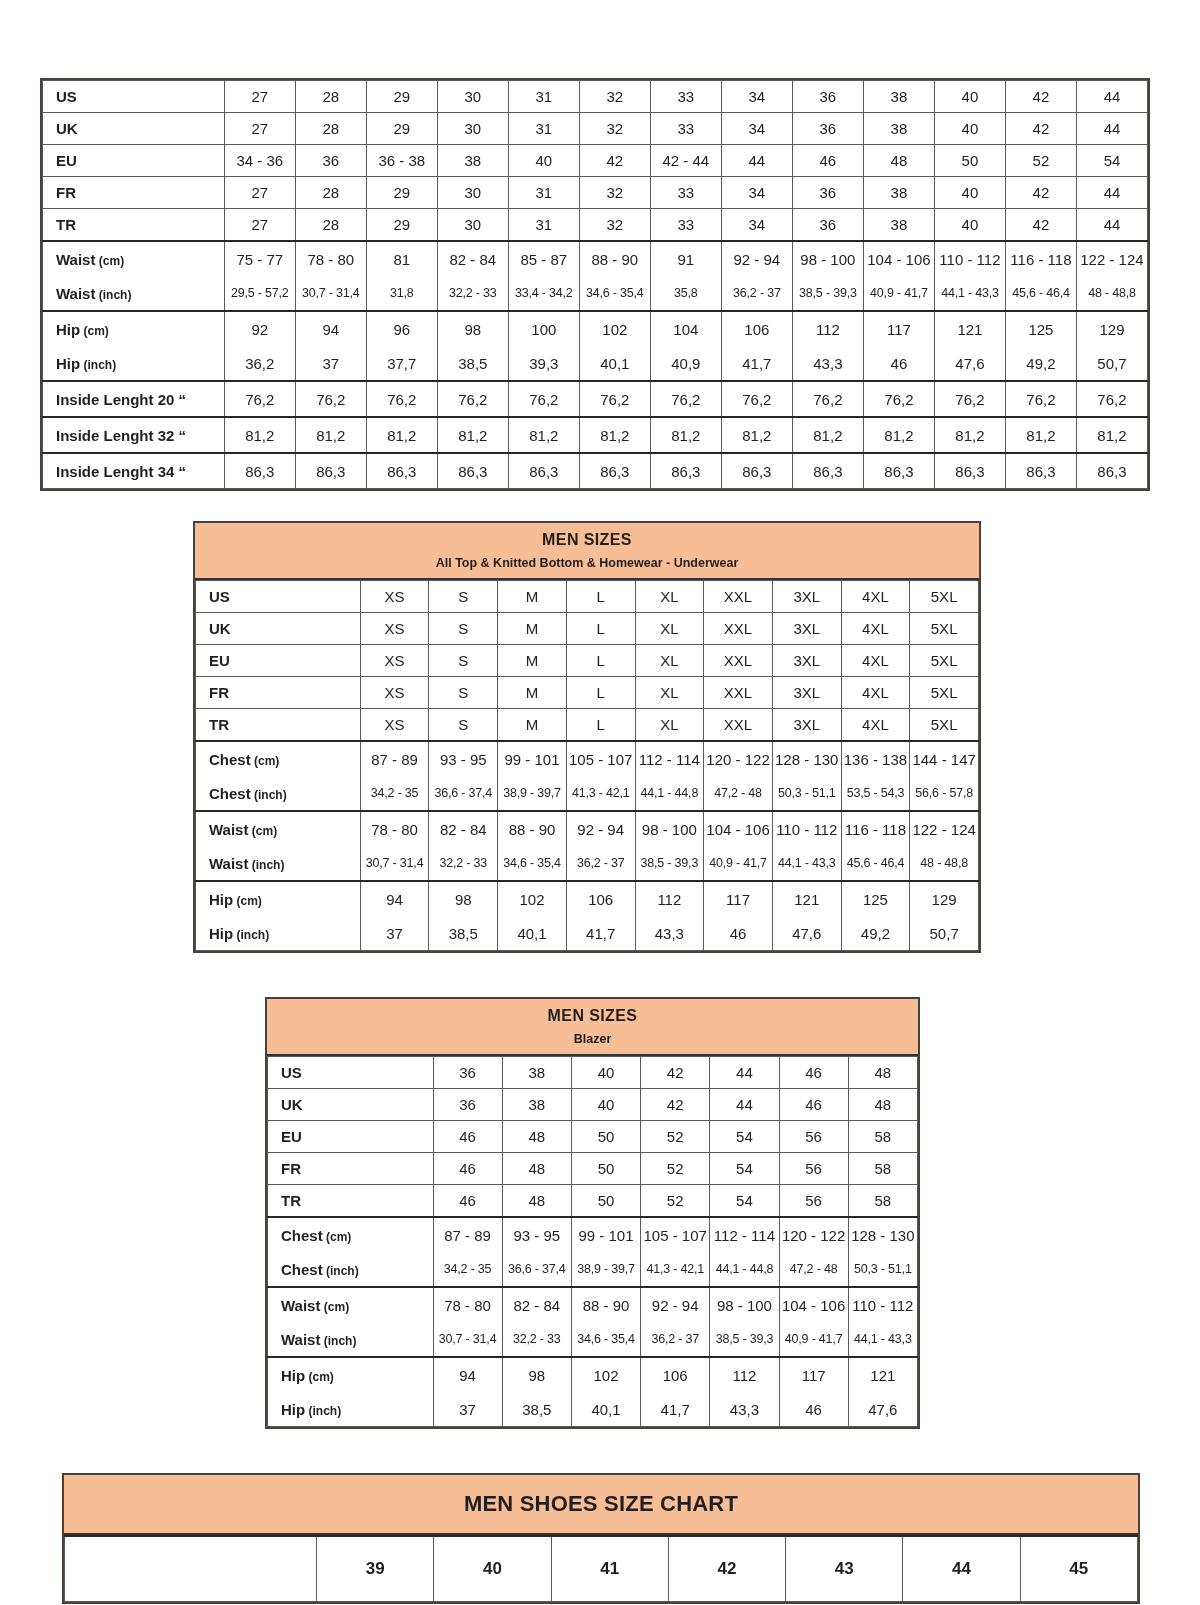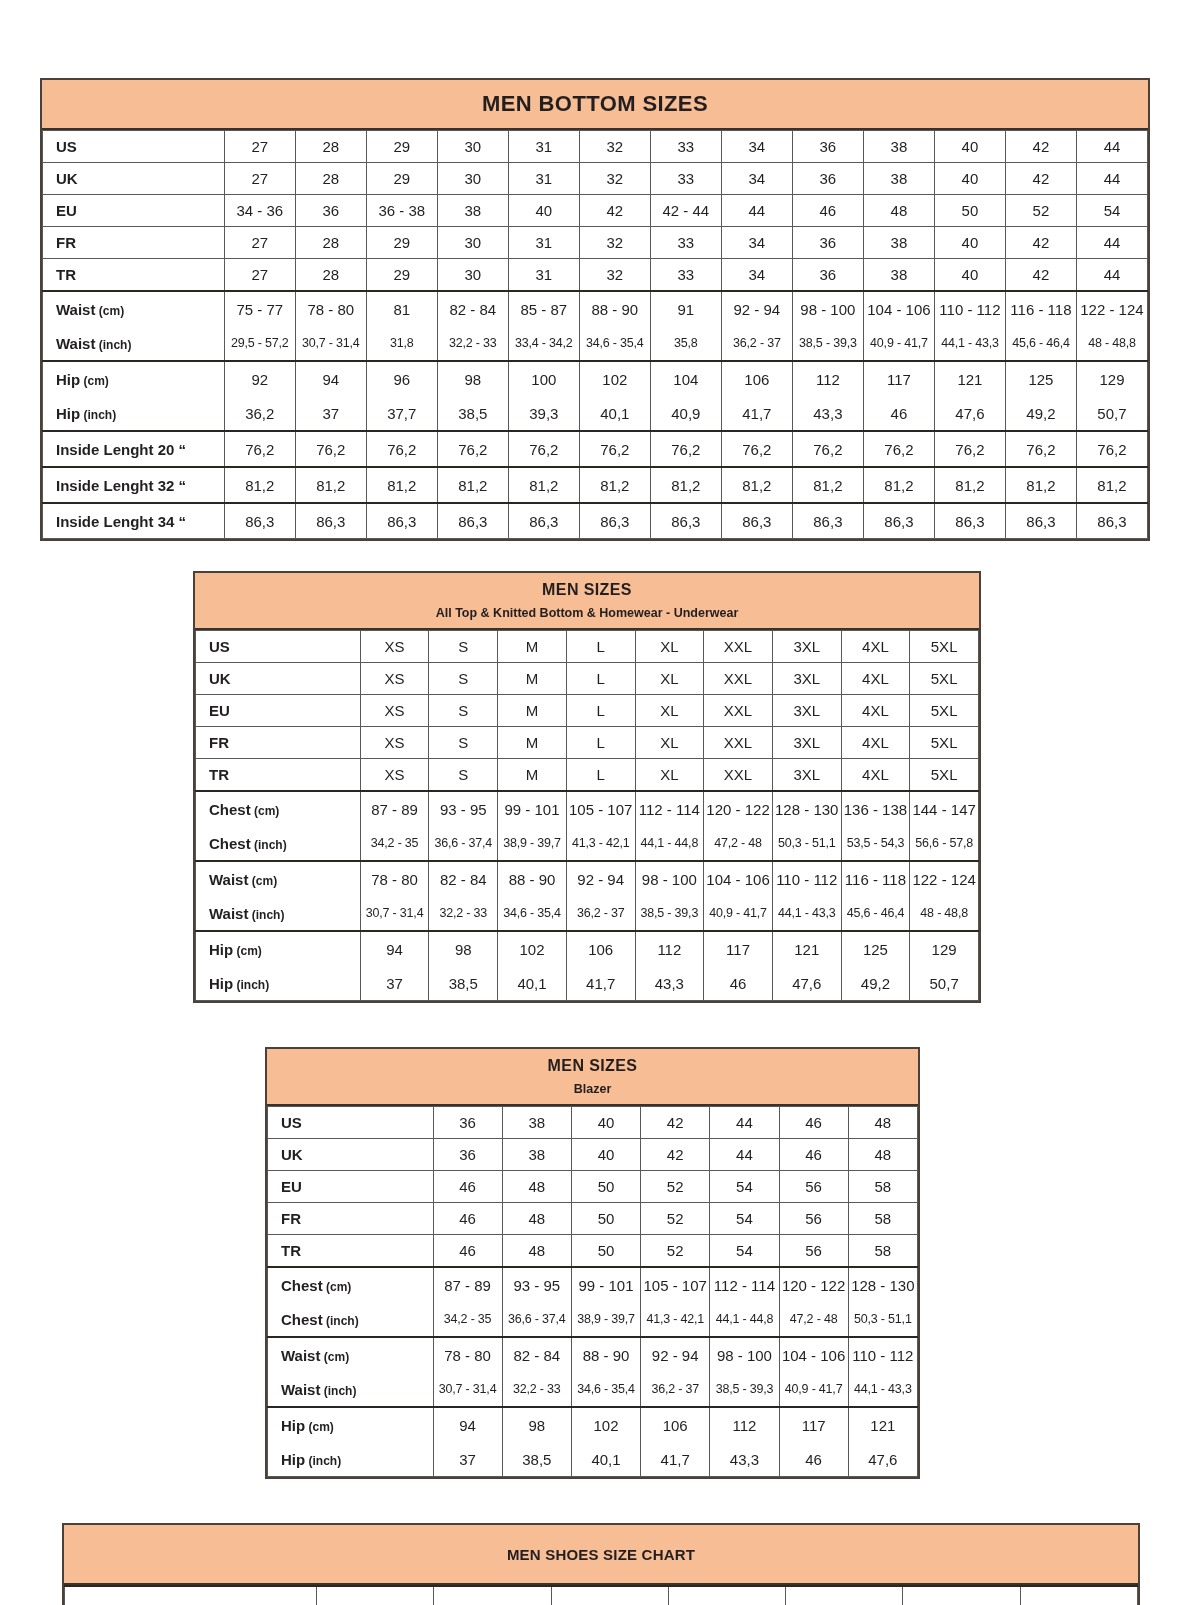--- a/index.html
+++ b/index.html
@@ -36,21 +36,21 @@
   .t1 .band { height: 48px; }
   .t2 .band, .t3 .band { height: 55px; }
   .t4 .band { height: 58px; }
 
   .title {
     font-weight: bold;
     font-size: 22px;
     letter-spacing: 0.4px;
   }
   .t2 .title, .t3 .title { font-size: 16px; }
-  .t4 .title { font-size: 15px; letter-spacing: 0.2px; }
+  .t4 .title { font-size: 22px; letter-spacing: 0.2px; }
   .subtitle {
     font-weight: bold;
     font-size: 12.5px;
     margin-top: 7px;
   }
   .subtitle:empty { display: none; }
 
   table {
     width: 100%;
     border-collapse: collapse;
@@ -88,24 +88,20 @@
   tr.boldvals td { font-weight: bold; }
 
   .t4 tbody tr:nth-child(1) td { height: 62px; font-size: 17px; }
   .t4 tbody tr:nth-child(2) td { height: 52px; font-size: 15px; }
   .t4 td.label-cell { font-size: 16px; }
 </style>
 </head>
 <body>
 
 <section class="chart t1">
-  <div class="band">
-    <div class="title">MEN BOTTOM SIZES</div>
-
-  </div>
   <table>
       <tbody>
         <tr>
           <td class="label-cell"><span>US</span></td>
           <td>27</td>
           <td>28</td>
           <td>29</td>
           <td>30</td>
           <td>31</td>
           <td>32</td>

